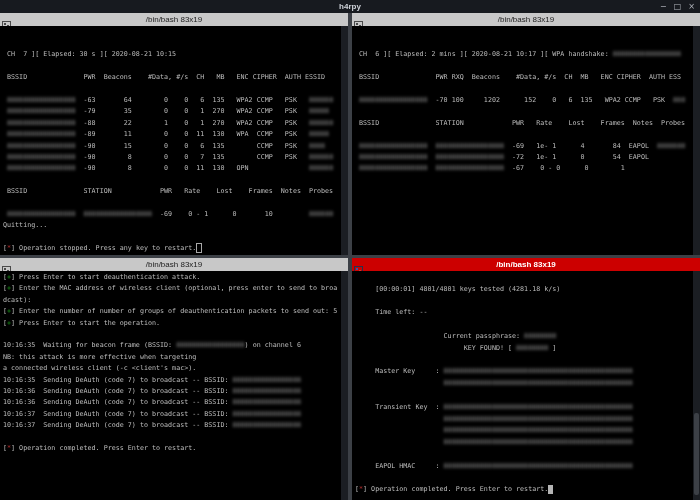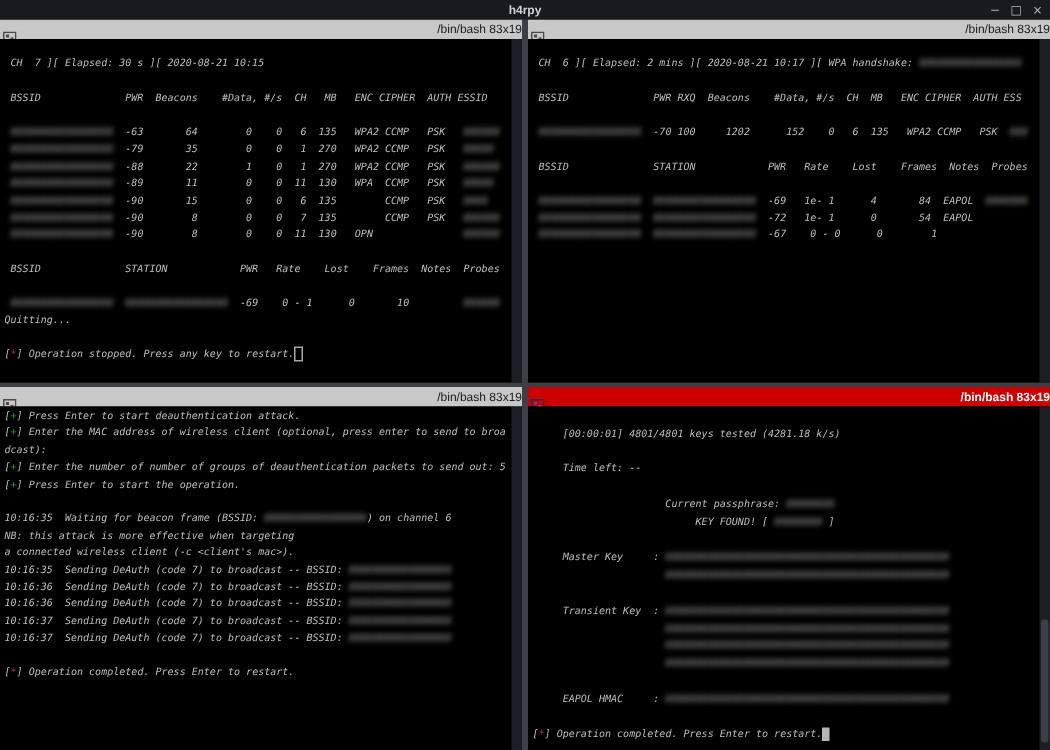--- a/index.html
+++ b/index.html
@@ -14,25 +14,25 @@
   .wctrls span{cursor:default;line-height:13px;}
   
   .pane{position:absolute;background:#000;overflow:hidden;}
   .p0{left:0;  top:13px; width:348px;height:242px;}
   .p1{left:352px;top:13px; width:348px;height:242px;}
   .p2{left:0;  top:258px;width:348px;height:242px;}
   .p3{left:352px;top:258px;width:348px;height:242px;}
   .ptitle{height:13px;background:#c8c8c8;display:flex;align-items:center;position:relative;}
   .ptitle.active{background:#cc0000;}
   .ptitle .grab{position:absolute;left:2px;top:2px;}
-  .ptitle .ptxt{flex:1;text-align:right;font-family:"Liberation Sans",sans-serif;
+  .ptitle .ptxt{flex:1;text-align:center;font-family:"Liberation Sans",sans-serif;
                 font-size:8px;color:#1c1c1c;}
   .ptitle.active .ptxt{color:#ffffff;font-weight:bold;}
   .term{position:absolute;left:0;right:7px;top:13px;bottom:0;background:#000;
-        padding:0 0 0 3px;overflow:hidden;font-style:italic;}
+        padding:12px 0 0 3px;overflow:hidden;}
   .p2 .term,.p3 .term{padding-top:1px;}
   .tl{white-space:pre;font-size:6.7px;line-height:11.4px;color:#bdbdbd;height:11.4px;}
   .p3 .tl{line-height:11.8px;height:11.8px;}
   .blur{filter:blur(1.8px);color:#9b9b9b;}
   .green{color:#18a018;}
   .red{color:#c03030;}
   .cursor{display:inline-block;vertical-align:-1px;}
   .cursor.solid{width:5px;height:9px;background:#b5b5b5;}
   .cursor.hollow{width:4px;height:8px;border:1px solid #a8a8a8;background:transparent;}
   

